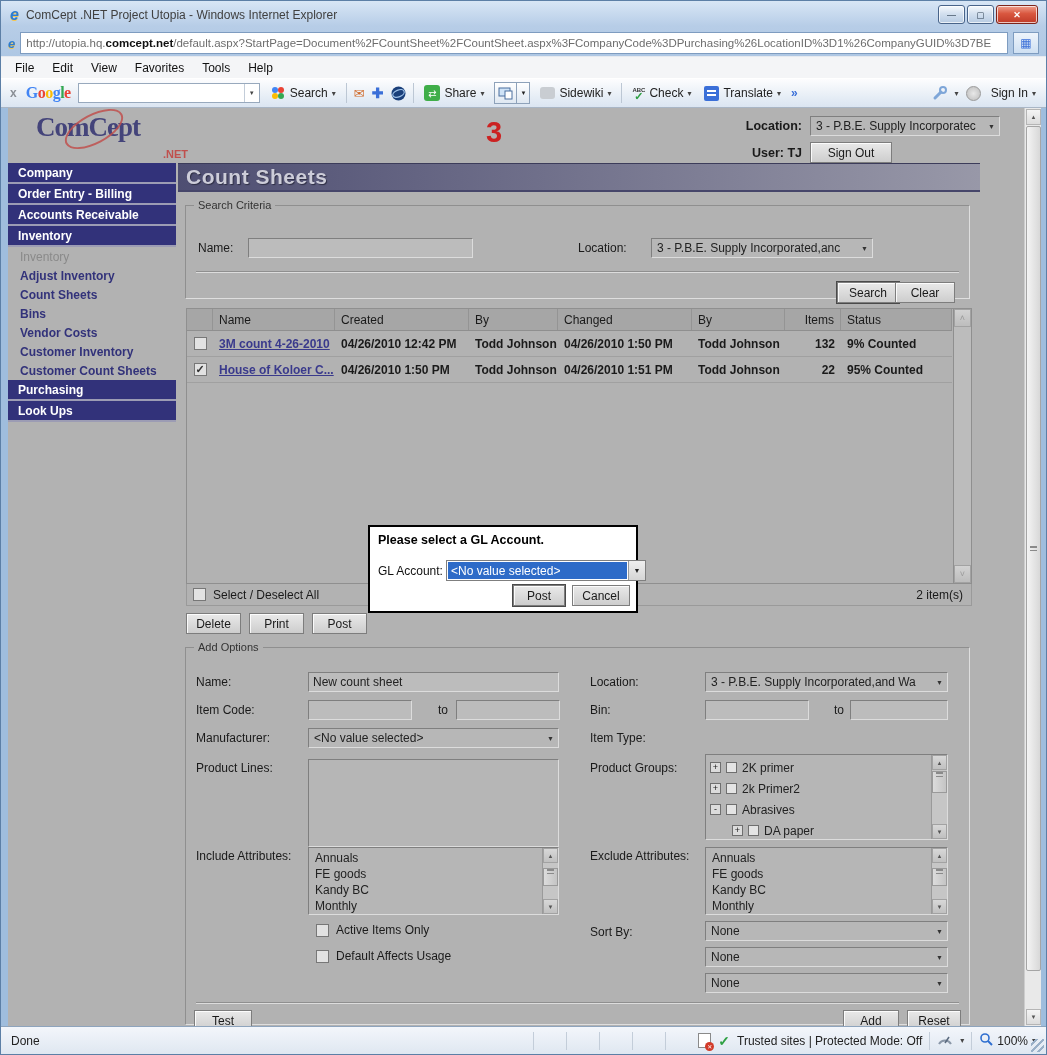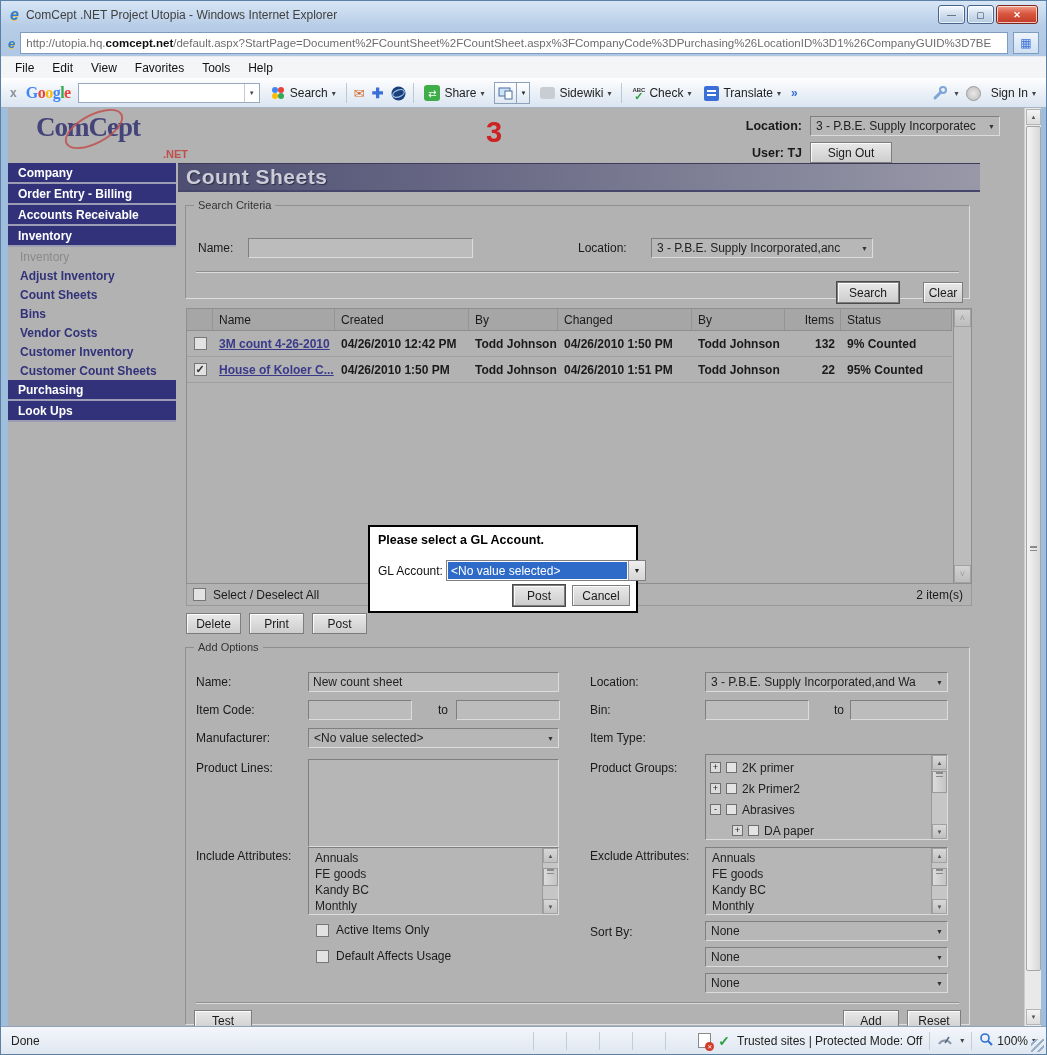--- a/index.html
+++ b/index.html
@@ -340,21 +340,21 @@
       <legend>Search Criteria</legend>
       <span class="lab" style="left:12px;top:30px">Name:</span>
       <input class="tbox" style="left: 62px; top: 27px; width: 225px;" value="">
       <span class="lab" style="left:392px;top:30px">Location:</span>
       <div class="ddl" style="left:465px;top:27px;width:222px">
         <span class="txt">3 - P.B.E. Supply Incorporated,anc</span>
         <span class="arr">▼</span>
       </div>
       <div class="hr" style="top:60px"></div>
       <button class="btn default abs" style="right:70px;top:71px;width:62px">Search</button>
-      <button class="btn abs" style="right:6px;top:71px;width:40px">Clear</button>
+      <button class="btn abs" style="right:14px;top:71px;width:60px">Clear</button>
     </fieldset>
 
     <div class="grid">
       <div class="g-row head">
         <div class="gc gc-check"></div>
         <div class="gc gc-name">Name</div>
         <div class="gc gc-created">Created</div>
         <div class="gc gc-by">By</div>
         <div class="gc gc-changed">Changed</div>
         <div class="gc gc-by2">By</div>

